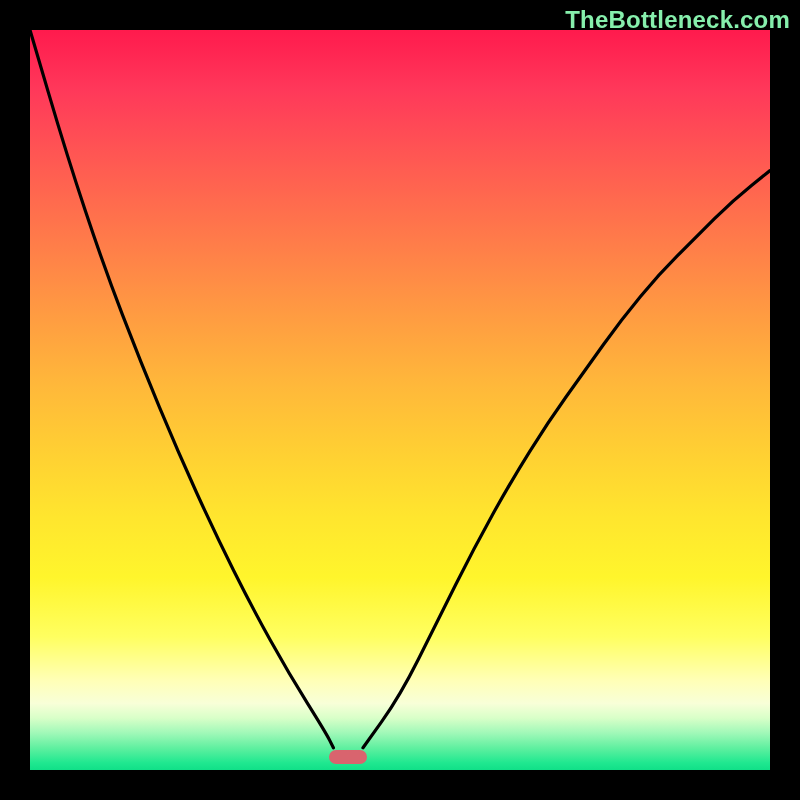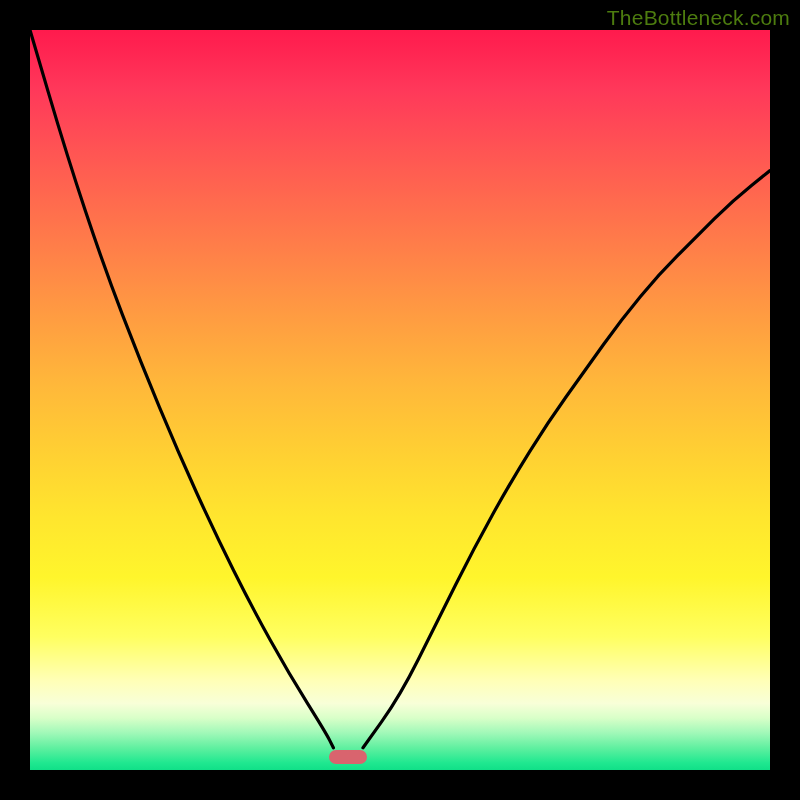--- a/index.html
+++ b/index.html
@@ -42,23 +42,23 @@
       #a0f8b8 95%,
       #60f0a0 97%,
       #20e890 99%,
       #10e088 100%
     );
   }
   .watermark {
     position: absolute;
     top: 6px;
     right: 10px;
-    color: #4d7c0f;
-    font-size: 21px;
-    font-weight: 400;
+    color: #86efac;
+    font-size: 24px;
+    font-weight: 700;
     letter-spacing: 0.2px;
     user-select: none;
   }
   svg.curve {
     position: absolute;
     left: 0;
     top: 0;
   }
   .marker {
     position: absolute;

